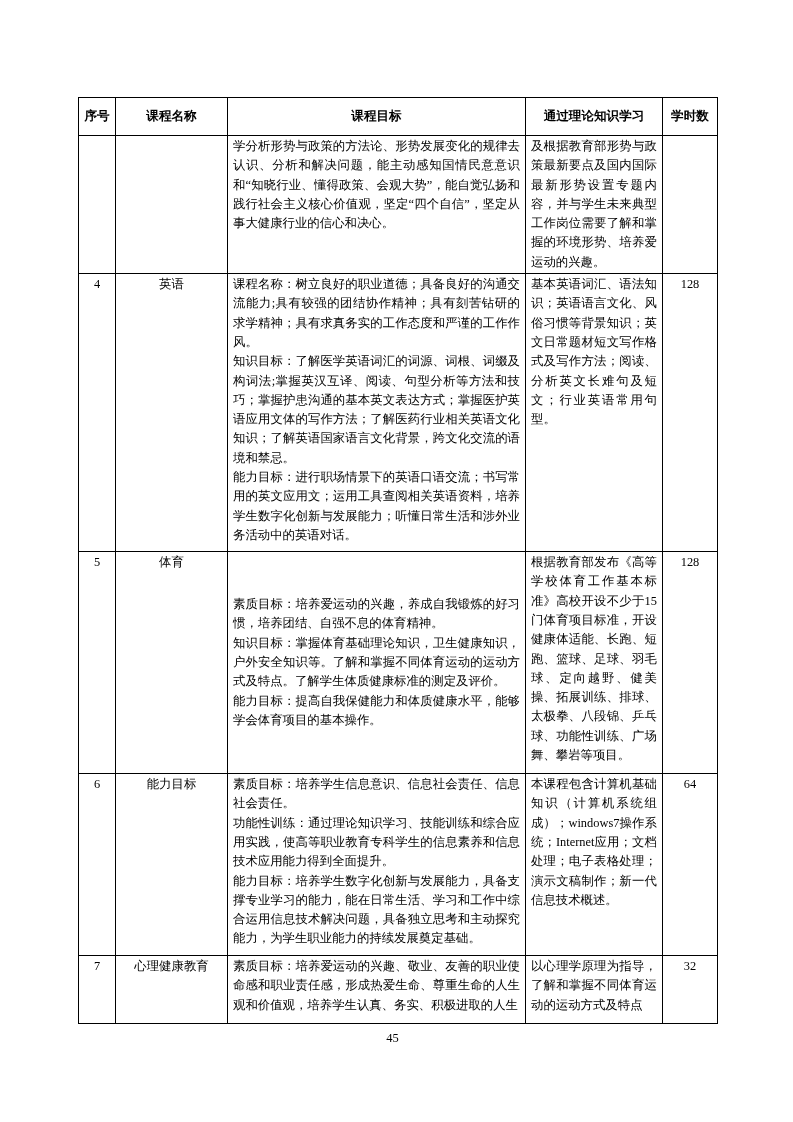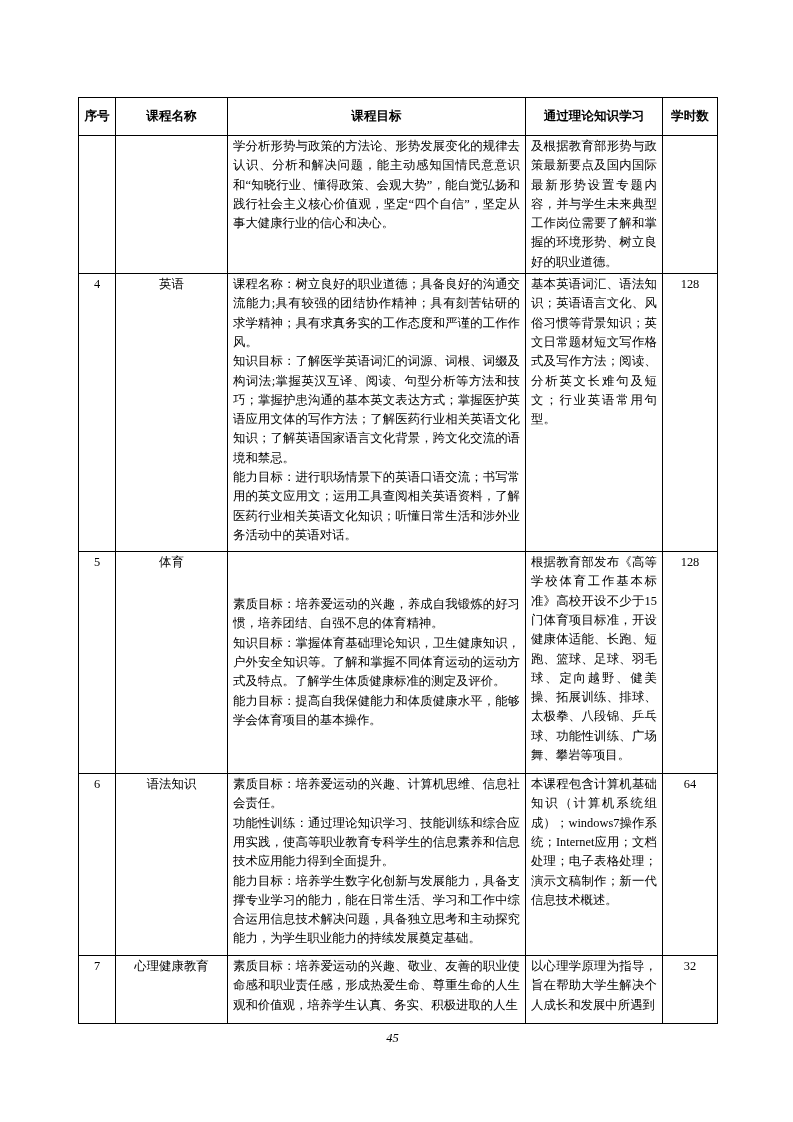--- a/index.html
+++ b/index.html
@@ -48,21 +48,20 @@
     text-align:justify;
     padding:1px 5px;
   }
   .para{margin:0;}
   .footer-pageno{
     position:absolute;
     left:0;right:8px;
     top:1031px;
     text-align:center;
     font-size:12.5px;
-    font-style:italic;
   }
 </style>
 </head>
 <body>
 
 <div class="page">
 
   <table class="course-table">
     <colgroup>
       <col style="width:37px">
@@ -80,67 +79,67 @@
       <th>通过理论知识学习</th>
       <th>学时数</th>
     </tr>
 
     <tr style="height:135px;">
       <td class="cell-no"></td>
       <td class="cell-name"></td>
       <td class="cell-obj">
         <div class="para">学分析形势与政策的方法论、形势发展变化的规律去认识、分析和解决问题，能主动感知国情民意意识和“知晓行业、懂得政策、会观大势”，能自觉弘扬和践行社会主义核心价值观，坚定“四个自信”，坚定从事大健康行业的信心和决心。</div>
       </td>
-      <td class="cell-content">及根据教育部形势与政策最新要点及国内国际最新形势设置专题内容，并与学生未来典型工作岗位需要了解和掌握的环境形势、树立良好的职业道德。</td>
+      <td class="cell-content">及根据教育部形势与政策最新要点及国内国际最新形势设置专题内容，并与学生未来典型工作岗位需要了解和掌握的环境形势、培养爱运动的兴趣。</td>
       <td class="cell-hours"></td>
     </tr>
 
     <tr style="height:278px;">
       <td class="cell-no">4</td>
       <td class="cell-name">英语</td>
       <td class="cell-obj">
         <div class="para">课程名称：树立良好的职业道德；具备良好的沟通交流能力;具有较强的团结协作精神；具有刻苦钻研的求学精神；具有求真务实的工作态度和严谨的工作作风。</div>
         <div class="para">知识目标：了解医学英语词汇的词源、词根、词缀及构词法;掌握英汉互译、阅读、句型分析等方法和技巧；掌握护患沟通的基本英文表达方式；掌握医护英语应用文体的写作方法；了解医药行业相关英语文化知识；了解英语国家语言文化背景，跨文化交流的语境和禁忌。</div>
-        <div class="para">能力目标：进行职场情景下的英语口语交流；书写常用的英文应用文；运用工具查阅相关英语资料，了解医药行业相关英语文化知识；听懂日常生活和涉外业务活动中的英语对话。</div>
+        <div class="para">能力目标：进行职场情景下的英语口语交流；书写常用的英文应用文；运用工具查阅相关英语资料，培养学生数字化创新与发展能力；听懂日常生活和涉外业务活动中的英语对话。</div>
       </td>
       <td class="cell-content">基本英语词汇、语法知识；英语语言文化、风俗习惯等背景知识；英文日常题材短文写作格式及写作方法；阅读、分析英文长难句及短文；行业英语常用句型。</td>
       <td class="cell-hours">128</td>
     </tr>
 
     <tr style="height:222px;">
       <td class="cell-no">5</td>
       <td class="cell-name">体育</td>
       <td class="cell-obj v-middle">
         <div class="para">素质目标：培养爱运动的兴趣，养成自我锻炼的好习惯，培养团结、自强不息的体育精神。</div>
         <div class="para">知识目标：掌握体育基础理论知识，卫生健康知识，户外安全知识等。了解和掌握不同体育运动的运动方式及特点。了解学生体质健康标准的测定及评价。</div>
         <div class="para">能力目标：提高自我保健能力和体质健康水平，能够学会体育项目的基本操作。</div>
       </td>
       <td class="cell-content">根据教育部发布《高等学校体育工作基本标准》高校开设不少于15门体育项目标准，开设健康体适能、长跑、短跑、篮球、足球、羽毛球、定向越野、健美操、拓展训练、排球、太极拳、八段锦、乒乓球、功能性训练、广场舞、攀岩等项目。</td>
       <td class="cell-hours">128</td>
     </tr>
 
     <tr style="height:182px;">
       <td class="cell-no">6</td>
-      <td class="cell-name">语法知识</td>
+      <td class="cell-name">能力目标</td>
       <td class="cell-obj">
-        <div class="para">素质目标：培养爱运动的兴趣、计算机思维、信息社会责任。</div>
+        <div class="para">素质目标：培养学生信息意识、信息社会责任、信息社会责任。</div>
         <div class="para">功能性训练：通过理论知识学习、技能训练和综合应用实践，使高等职业教育专科学生的信息素养和信息技术应用能力得到全面提升。</div>
         <div class="para">能力目标：培养学生数字化创新与发展能力，具备支撑专业学习的能力，能在日常生活、学习和工作中综合运用信息技术解决问题，具备独立思考和主动探究能力，为学生职业能力的持续发展奠定基础。</div>
       </td>
       <td class="cell-content">本课程包含计算机基础知识（计算机系统组成）；windows7操作系统；Internet应用；文档处理；电子表格处理；演示文稿制作；新一代信息技术概述。</td>
       <td class="cell-hours">64</td>
     </tr>
 
     <tr style="height:68px;">
       <td class="cell-no">7</td>
       <td class="cell-name">心理健康教育</td>
       <td class="cell-obj">
         <div class="para">素质目标：培养爱运动的兴趣、敬业、友善的职业使命感和职业责任感，形成热爱生命、尊重生命的人生观和价值观，培养学生认真、务实、积极进取的人生</div>
       </td>
-      <td class="cell-content">以心理学原理为指导，旨在帮助大学生解决个人成长和发展中所遇到</td>
+      <td class="cell-content">以心理学原理为指导，了解和掌握不同体育运动的运动方式及特点</td>
       <td class="cell-hours">32</td>
     </tr>
   </tbody>
     </table>
 
   <div class="footer-pageno">45</div>
 
 </div>
 
 </body></html>

